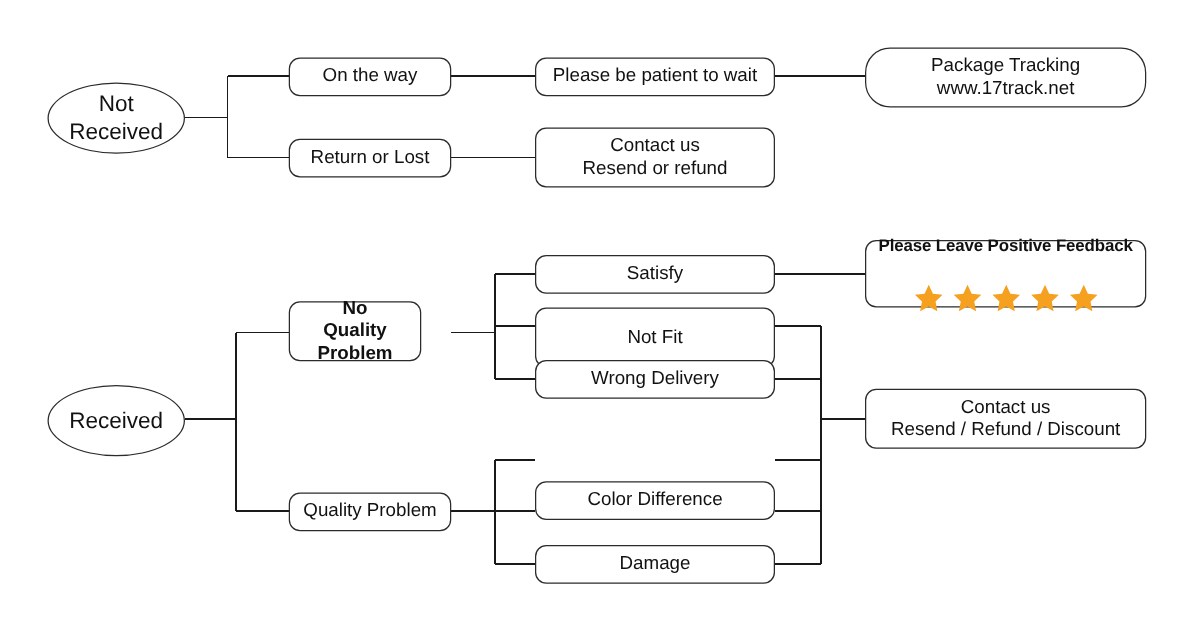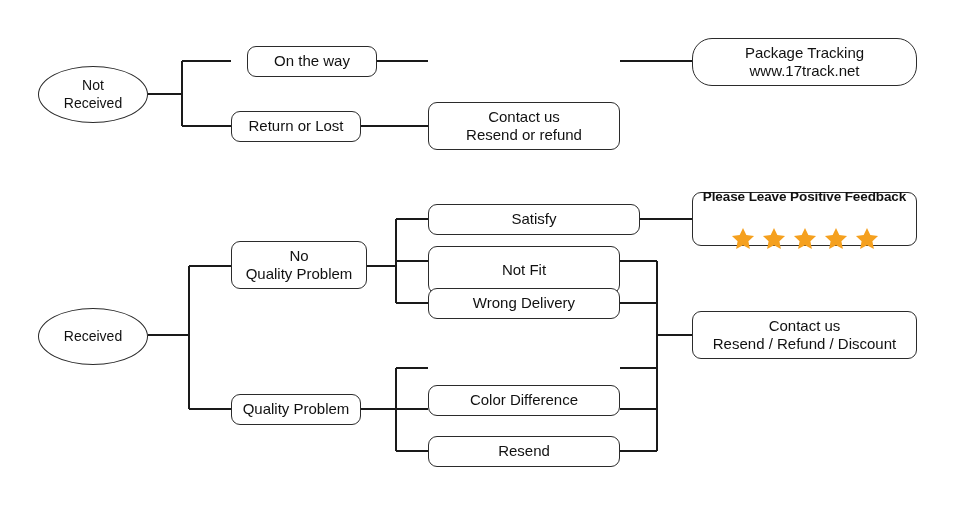--- a/index.html
+++ b/index.html
@@ -42,21 +42,21 @@
     color: #111111;
     line-height: 1.22;
     white-space: pre-line;
   }
   .rbox {
     border-radius: 9px;
     font-size: 15px;
   }
   .ellipse {
     border-radius: 50%;
-    font-size: 14px;
+    font-size: 18px;
   }
   .feedback {
     border-radius: 9px;
     flex-direction: column;
     justify-content: center;
     gap: 20px;
     padding-top: 2px;
   }
   .feedback-label {
     font-size: 13.5px;
@@ -112,48 +112,49 @@
     <line x1="620" y1="368" x2="657" y2="368"></line>
     <line x1="620" y1="409" x2="657" y2="409"></line>
     <line x1="620" y1="451" x2="657" y2="451"></line>
     <line x1="657" y1="261" x2="657" y2="451"></line>
     <line x1="657" y1="335" x2="692" y2="335"></line>
   </svg>
 
   <div class="node ellipse" style="left:38px; top:66px; width:110px; height:57px;">Not
 Received</div>
 
-  <div class="node rbox" style="left:231px; top:46px; width:130px; height:31px;margin-left:16px;">On the way</div>
+  <div class="node rbox" style="left:231px; top:46px; width:130px; height:31px;">On the way</div>
 
   <div class="node rbox" style="left:231px; top:111px; width:130px; height:31px;">Return or Lost</div>
 
+  <div class="node rbox" style="left:428px; top:46px; width:192px; height:31px;">Please be patient to wait</div>
 
   <div class="node rbox" style="left:428px; top:102px; width:192px; height:48px;">Contact us
 Resend or refund</div>
 
   <div class="node rbox" style="left:692px; top:38px; width:225px; height:48px;border-radius:20px;">Package Tracking
 www.17track.net</div>
 
   <div class="node ellipse" style="left:38px; top:308px; width:110px; height:57px;">Received</div>
 
-  <div class="node rbox" style="left:231px; top:241px; width:136px; height:48px;">No
+  <div class="node rbox" style="left:231px; top:241px; width:106px; height:48px;font-weight:bold;">No
 Quality Problem</div>
 
   <div class="node rbox" style="left:231px; top:394px; width:130px; height:31px;">Quality Problem</div>
 
-  <div class="node rbox" style="left:428px; top:204px; width:212px; height:31px;">Satisfy</div>
+  <div class="node rbox" style="left:428px; top:204px; width:192px; height:31px;">Satisfy</div>
 
   <div class="node rbox" style="left:428px; top:246px; width:192px; height:48px;">Not Fit</div>
 
   <div class="node rbox" style="left:428px; top:288px; width:192px; height:31px;text-align:center;">Wrong Delivery</div>
 
   <div class="node rbox" style="left:428px; top:353px; width:192px; height:31px;margin-top:32px;">Color Difference</div>
 
 
-  <div class="node rbox" style="left:428px; top:436px; width:192px; height:31px;">Resend</div>
+  <div class="node rbox" style="left:428px; top:436px; width:192px; height:31px;">Damage</div>
 
   <div class="node rbox feedback" style="left:692px; top:192px; width:225px; height:54px;">
     <span class="feedback-label">Please Leave Positive Feedback</span>
     <span class="stars">
       <svg class="star" width="26" height="25" viewBox="0 0 24 24">
         <path d="M12 1.8 L15.2 8.6 L22.6 9.5 L17.2 14.6 L18.6 22 L12 18.4 L5.4 22 L6.8 14.6 L1.4 9.5 L8.8 8.6 Z" fill="#F5A01E"></path>
       </svg>
       <svg class="star" width="26" height="25" viewBox="0 0 24 24">
         <path d="M12 1.8 L15.2 8.6 L22.6 9.5 L17.2 14.6 L18.6 22 L12 18.4 L5.4 22 L6.8 14.6 L1.4 9.5 L8.8 8.6 Z" fill="#F5A01E"></path>
       </svg>

